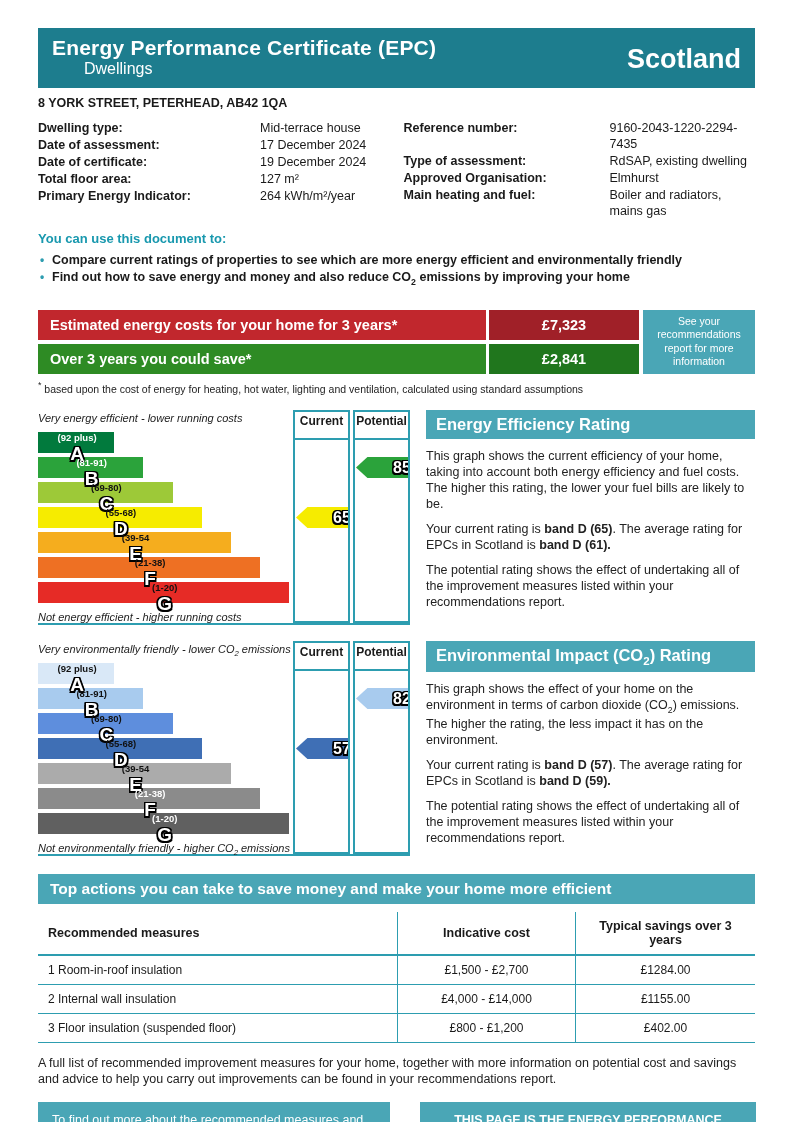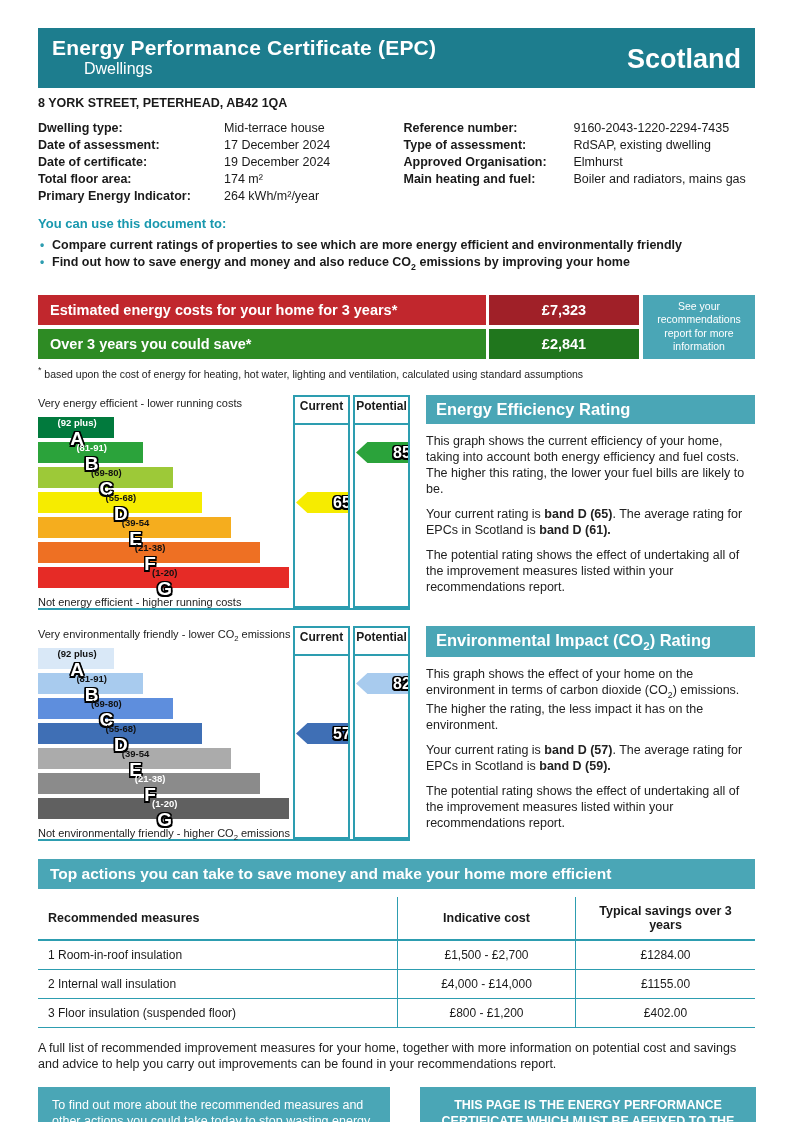--- a/index.html
+++ b/index.html
@@ -18,21 +18,21 @@
   .topbar .region{font-size:27px;font-weight:bold;align-self:center;}
 
   .address{font-weight:bold;font-size:12.5px;margin-top:8px;}
 
   
   .details{display:flex;margin-top:10px;gap:14px;}
   .details-col{flex:1;display:flex;flex-direction:column;gap:1px;}
   .detail-row{display:flex;font-size:12.5px;line-height:16px;}
   .detail-label{font-weight:bold;flex:0 0 186px;}
   .details-col.right .detail-label{flex:0 0 170px;}
-  .detail-value{flex:1;}
+  .detail-value{flex:1;margin-left:36px;}
 
   .use-heading{color:var(--teal-text);font-weight:bold;font-size:13px;margin-top:12px;}
   ul.bullets{list-style:none;margin-top:6px;}
   ul.bullets li{font-size:12.5px;font-weight:bold;padding-left:14px;position:relative;line-height:17px;}
   ul.bullets li::before{content:"•";color:var(--teal-line);position:absolute;left:2px;font-size:12px;}
   sub{font-size:70%;}
 
   
   .cost-table{display:flex;margin-top:19px;gap:4px;}
   .cost-rows{flex:1;display:flex;flex-direction:column;gap:4px;}
@@ -40,21 +40,21 @@
   .cost-label{flex:1;color:#fff;font-weight:bold;font-size:14.5px;display:flex;align-items:center;padding:0 12px;}
   .cost-value{flex:0 0 150px;color:#fff;font-weight:bold;font-size:14.5px;display:flex;align-items:center;justify-content:center;}
   .cost-label.red{background:var(--red-label);} .cost-value.red{background:var(--red-value);}
   .cost-label.green{background:var(--green-label);} .cost-value.green{background:var(--green-value);}
   .cost-info{flex:0 0 112px;background:var(--teal-light);color:#fff;font-size:10.5px;text-align:center;display:flex;align-items:center;padding:4px 5px;line-height:1.25;}
   .footnote{font-size:10.5px;margin-top:6px;color:#222;}
 
   
   .chart-row{display:flex;margin-top:16px;gap:16px;}
   .chart{position:relative;flex:0 0 372px;height:215px;padding-right:118px;border-bottom:2px solid var(--teal-line);}
-  .chart-axis-label{font-size:11px;height:22px;line-height:16px;color:#222;}
+  .chart-axis-label{font-size:11px;height:22px;line-height:16px;color:#222;font-style:italic;}
   .chart-axis-label.bottom{height:18px;line-height:20px;}
   .band-row{height:25px;}
   .band-bar{height:21px;display:flex;align-items:center;justify-content:space-between;padding:0 5px 0 7px;flex-direction:column;}
   .band-range{font-size:9.5px;font-weight:bold;white-space:nowrap;}
   .outl{color:#fff;font-weight:bold;text-shadow:-1.5px -1.5px 0 #000,1.5px -1.5px 0 #000,-1.5px 1.5px 0 #000,1.5px 1.5px 0 #000,-1.5px 0 0 #000,1.5px 0 0 #000,0 -1.5px 0 #000,0 1.5px 0 #000;}
   .band-letter{font-size:19px;line-height:21px;}
   .rating-col{position:absolute;top:0;bottom:0;border:2px solid var(--teal-line);background:transparent;}
   .rating-col.current{right:60px;width:57px;}
   .rating-col.potential{right:0;width:57px;}
   .rating-col-head{height:28px;line-height:18px;text-align:center;font-weight:bold;font-size:12px;border-bottom:2px solid var(--teal-line);}
@@ -108,21 +108,21 @@
         <div class="detail-row">
           <span class="detail-label">Date of assessment:</span>
           <span class="detail-value">17 December 2024</span>
         </div>
         <div class="detail-row">
           <span class="detail-label">Date of certificate:</span>
           <span class="detail-value">19 December 2024</span>
         </div>
         <div class="detail-row">
           <span class="detail-label">Total floor area:</span>
-          <span class="detail-value">174 m²</span>
+          <span class="detail-value">127 m²</span>
         </div>
         <div class="detail-row">
           <span class="detail-label">Primary Energy Indicator:</span>
           <span class="detail-value">264 kWh/m²/year</span>
         </div>
       </div>
     <div class="details-col right" id="details-right">
         <div class="detail-row">
           <span class="detail-label">Reference number:</span>
           <span class="detail-value">9160-2043-1220-2294-7435</span>

